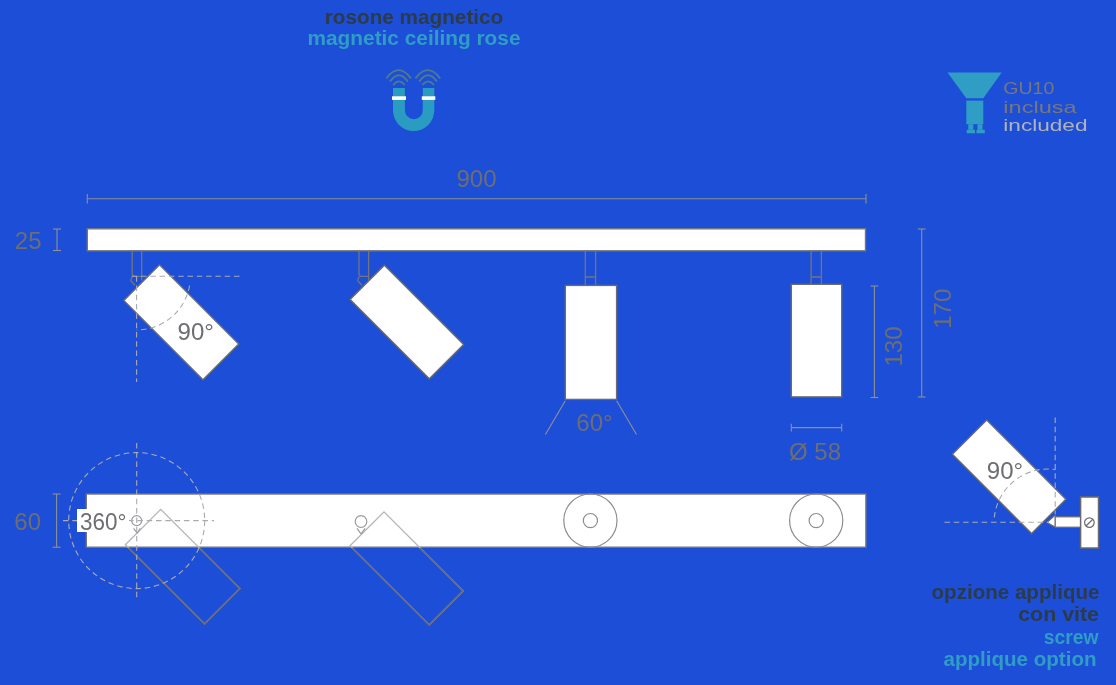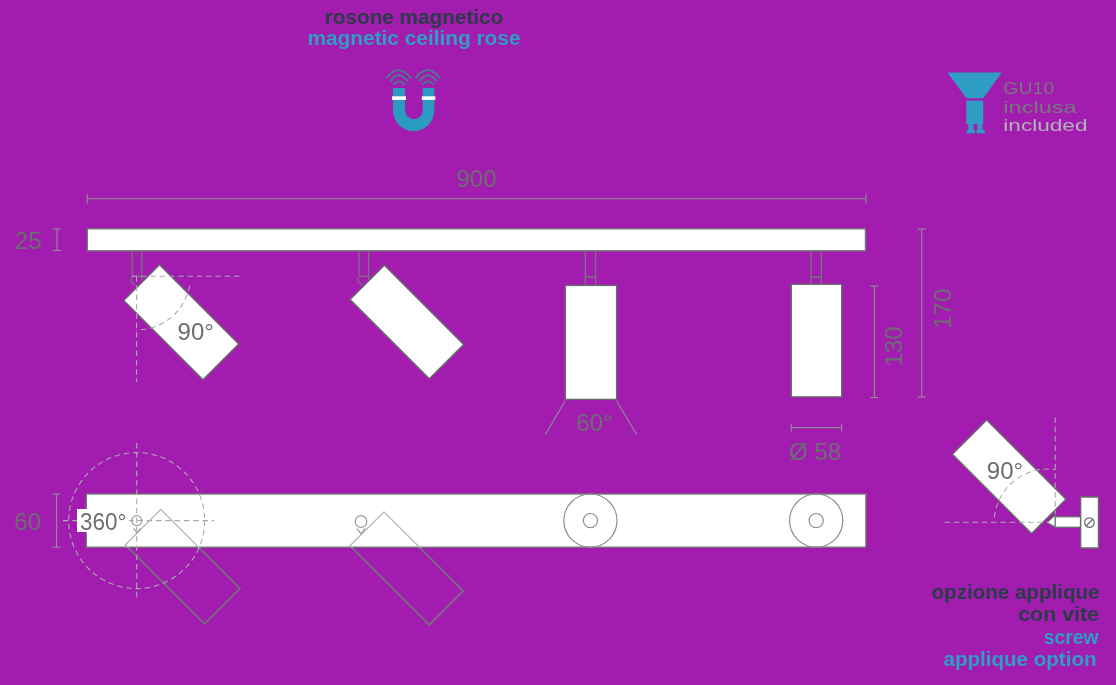--- a/index.html
+++ b/index.html
@@ -1,16 +1,16 @@
 <!DOCTYPE html>
 <html><head>
 <meta charset="utf-8">
 <style>
   html,body{margin:0;padding:0;background:#ffffff;}
-  #page{position:relative;width:1116px;height:685px;background:#a21caf;overflow:hidden;
+  #page{position:relative;width:1116px;height:685px;background:#1d4ed8;overflow:hidden;
         font-family:"Liberation Sans", sans-serif;}
   svg{position:absolute;top:0;left:0;}
   text{font-family:"Liberation Sans", sans-serif;}
 </style>
 </head>
 <body>
 <div id="page">
 <svg width="1116" height="685" viewBox="0 0 1116 685">
 
   <text x="414" y="23.5" font-size="20" font-weight="bold" fill="#2c3b49" text-anchor="middle" textLength="178.5" lengthAdjust="spacingAndGlyphs">rosone magnetico</text>

